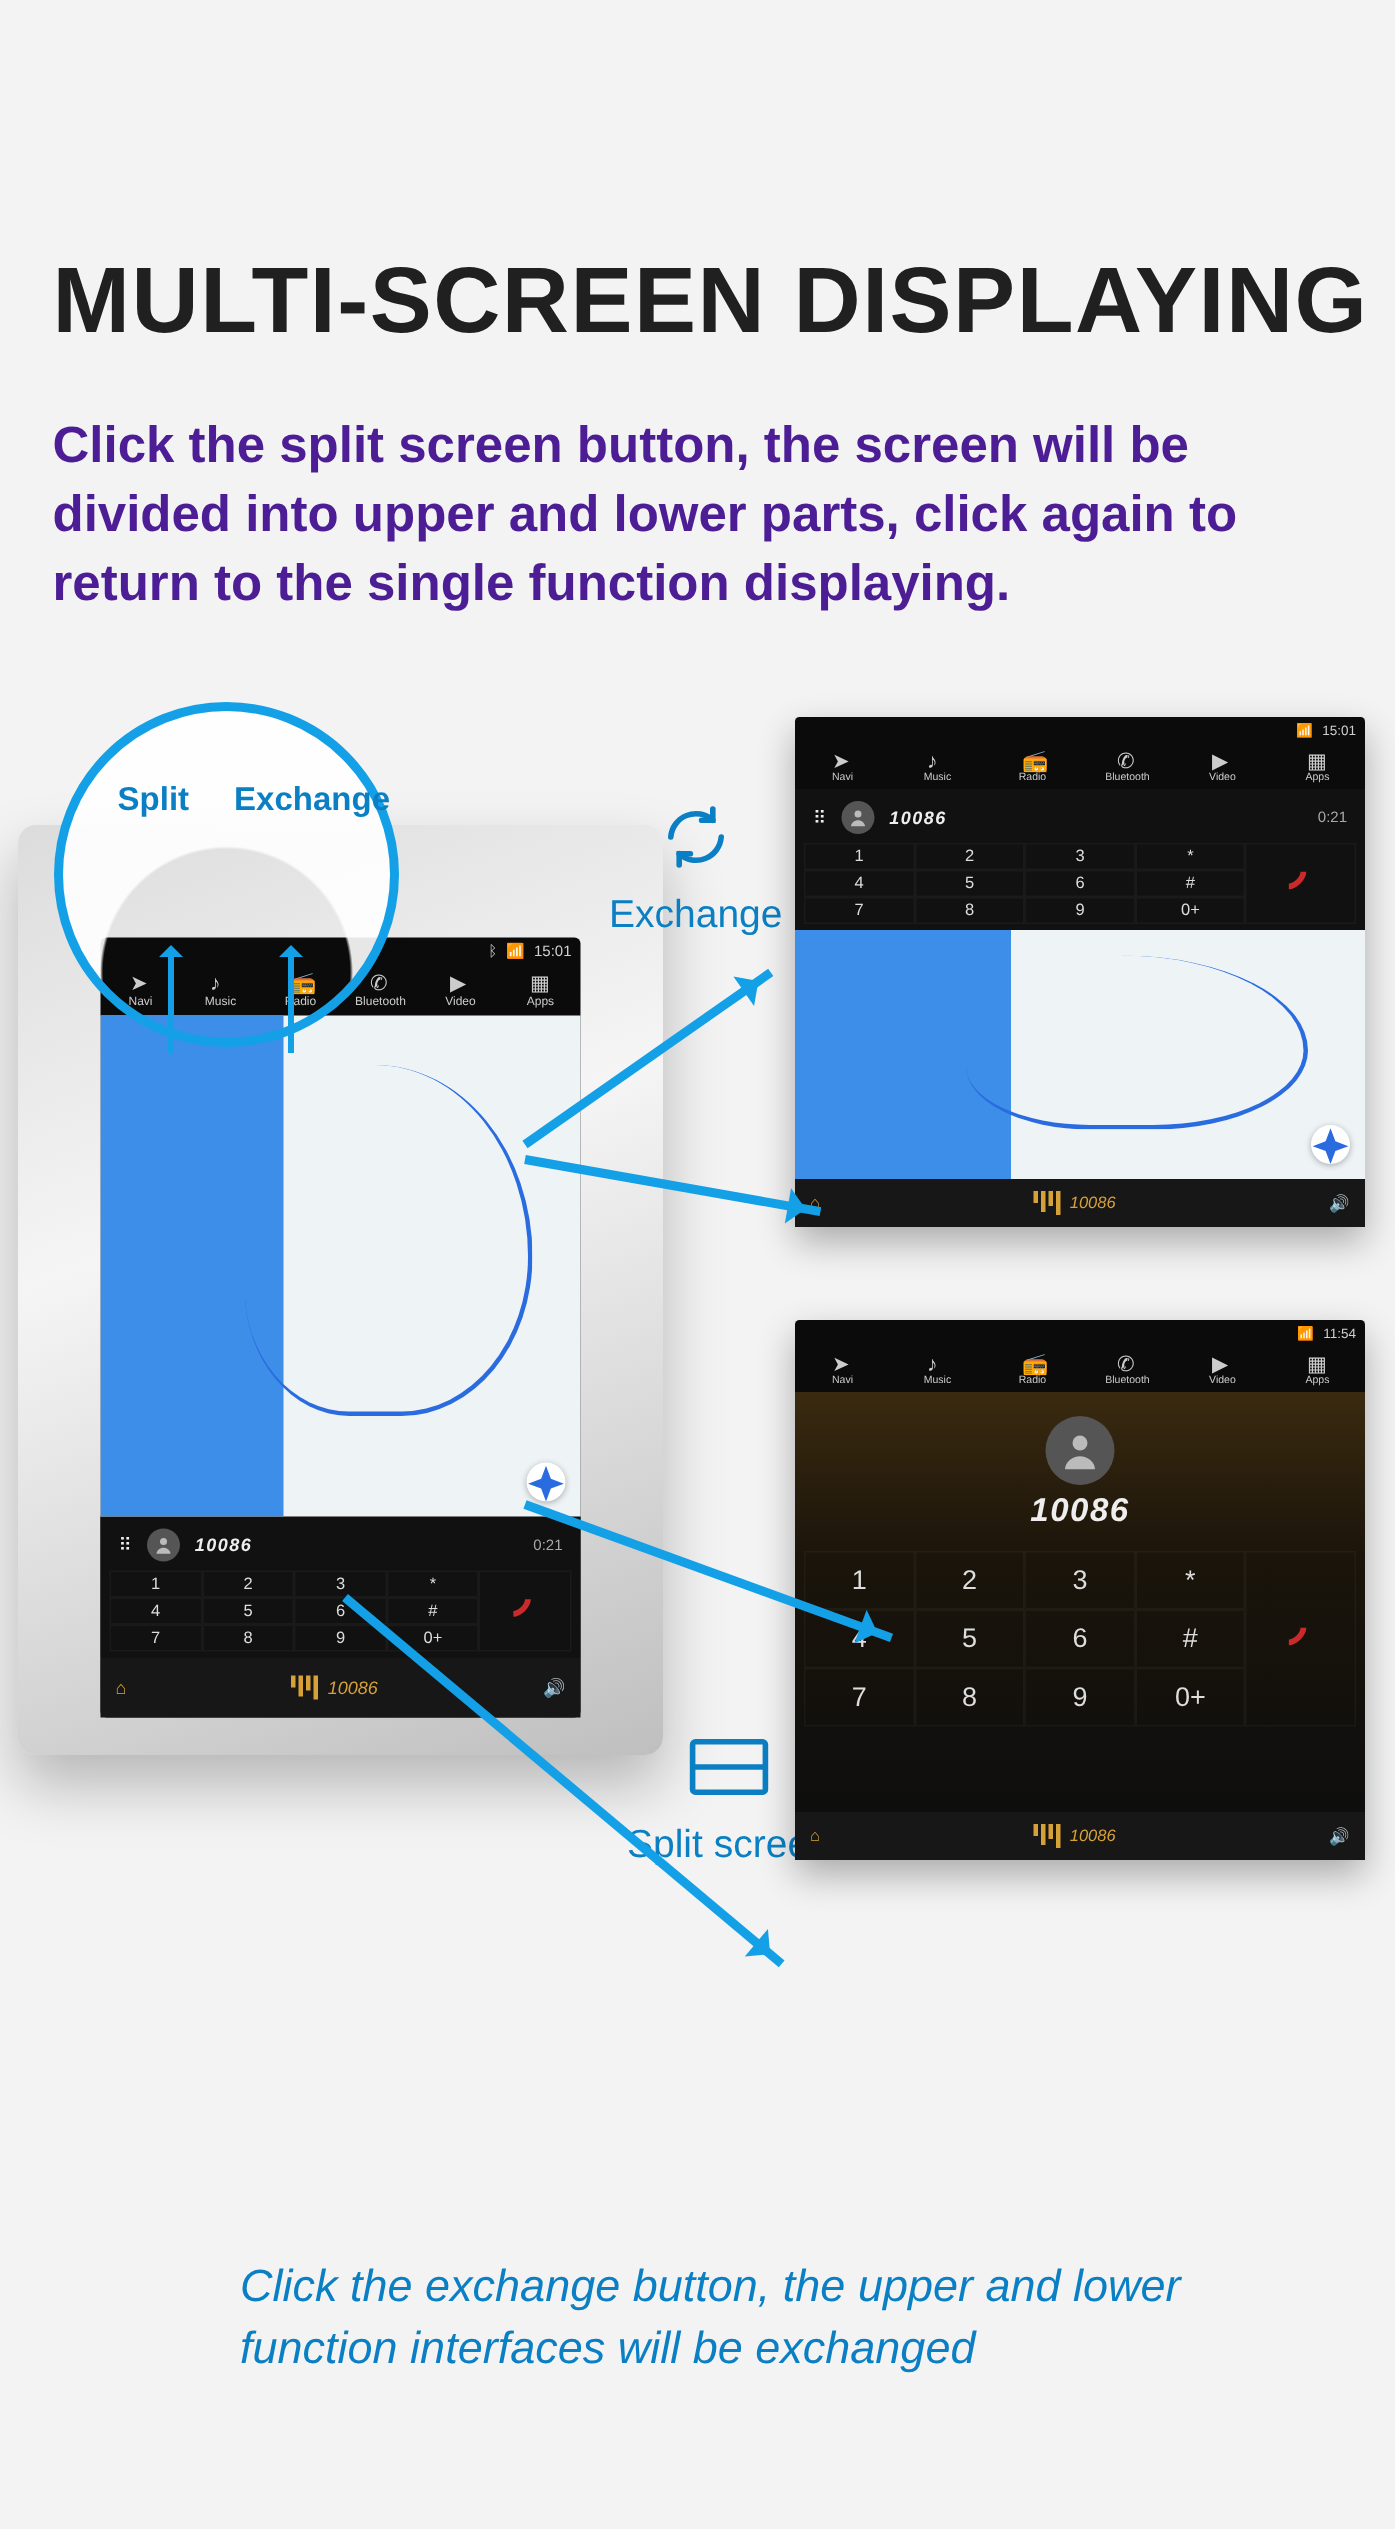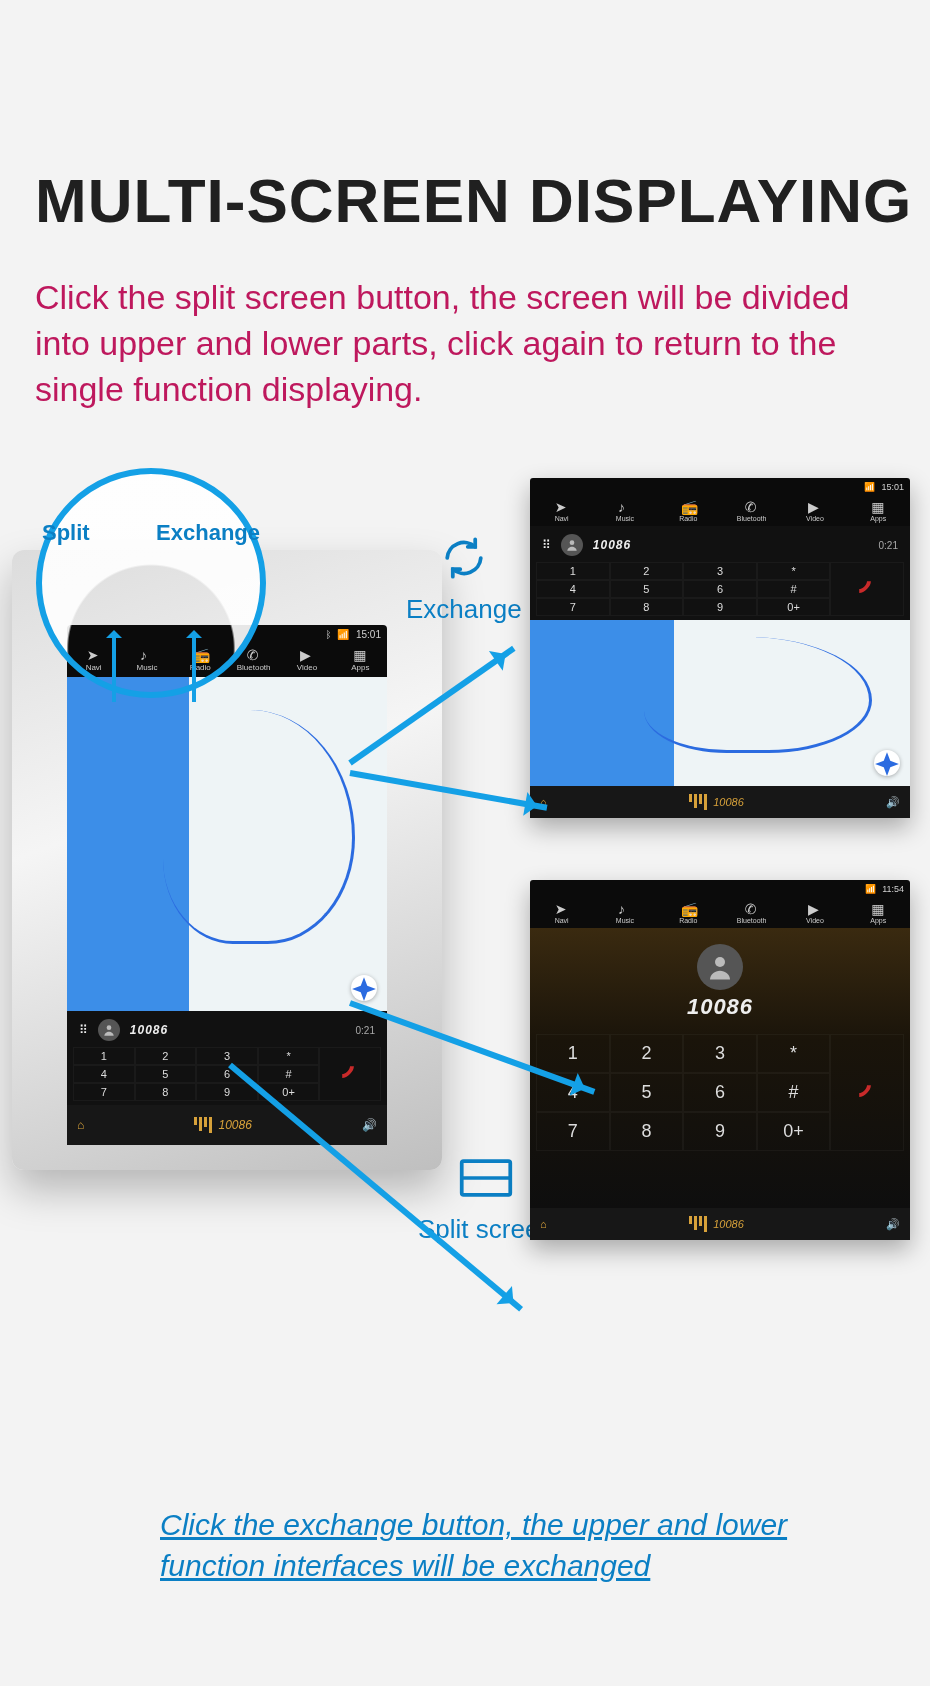--- a/index.html
+++ b/index.html
@@ -21,35 +21,34 @@
     color: #202020;
     line-height: 1.1;
     margin-top: 47px;
   }
   .subheading {
     position: absolute;
     left: 35px;
     top: 275px;
     width: 860px;
     font-size: 34px;
-    font-weight: 400;
-    color: #be185d;
+    font-weight: 700;
+    color: #4c1d95;
     line-height: 1.35;
   }
   .footer-note {
     position: absolute;
     left: 160px;
     bottom: 100px;
     width: 740px;
     font-size: 30px;
     font-weight: 400;
     color: #0b7fc4;
     font-style: italic;
     line-height: 1.35;
-    text-decoration: underline;
   }
 
   
   .device {
     position: absolute;
     left: 12px;
     top: 550px;
     width: 430px;
     height: 620px;
     background: linear-gradient(160deg,#dcdcdc,#f5f5f5 40%,#bfbfbf);
@@ -153,21 +152,21 @@
   .big-dial .avatar { width:46px;height:46px;}
 
   
   .callout {
     position:absolute;
     left:36px; top:468px;
     width:230px; height:230px;
     border:6px solid #14a0e6;
     border-radius:50%;
     display:flex; gap:30px;
-    justify-content:space-between;
+    justify-content:flex-end;
     padding-top:46px;
     font-weight:700;
     background:radial-gradient(circle at 50% 80%, rgba(255,255,255,.0) 40%, rgba(255,255,255,.9) 41%);
     z-index:50;
   }
   .callout span { color:#0b7fc4; font-size:22px;}
   .callout-arrow { position:absolute; width:4px; height:70px; background:#14a0e6;}
   .callout-arrow::before{content:"";position:absolute;top:-10px;left:-6px;border:8px solid transparent;border-bottom-color:#14a0e6;}
   .ca1{left:70px;bottom:-10px;} .ca2{left:150px;bottom:-10px;}
 

